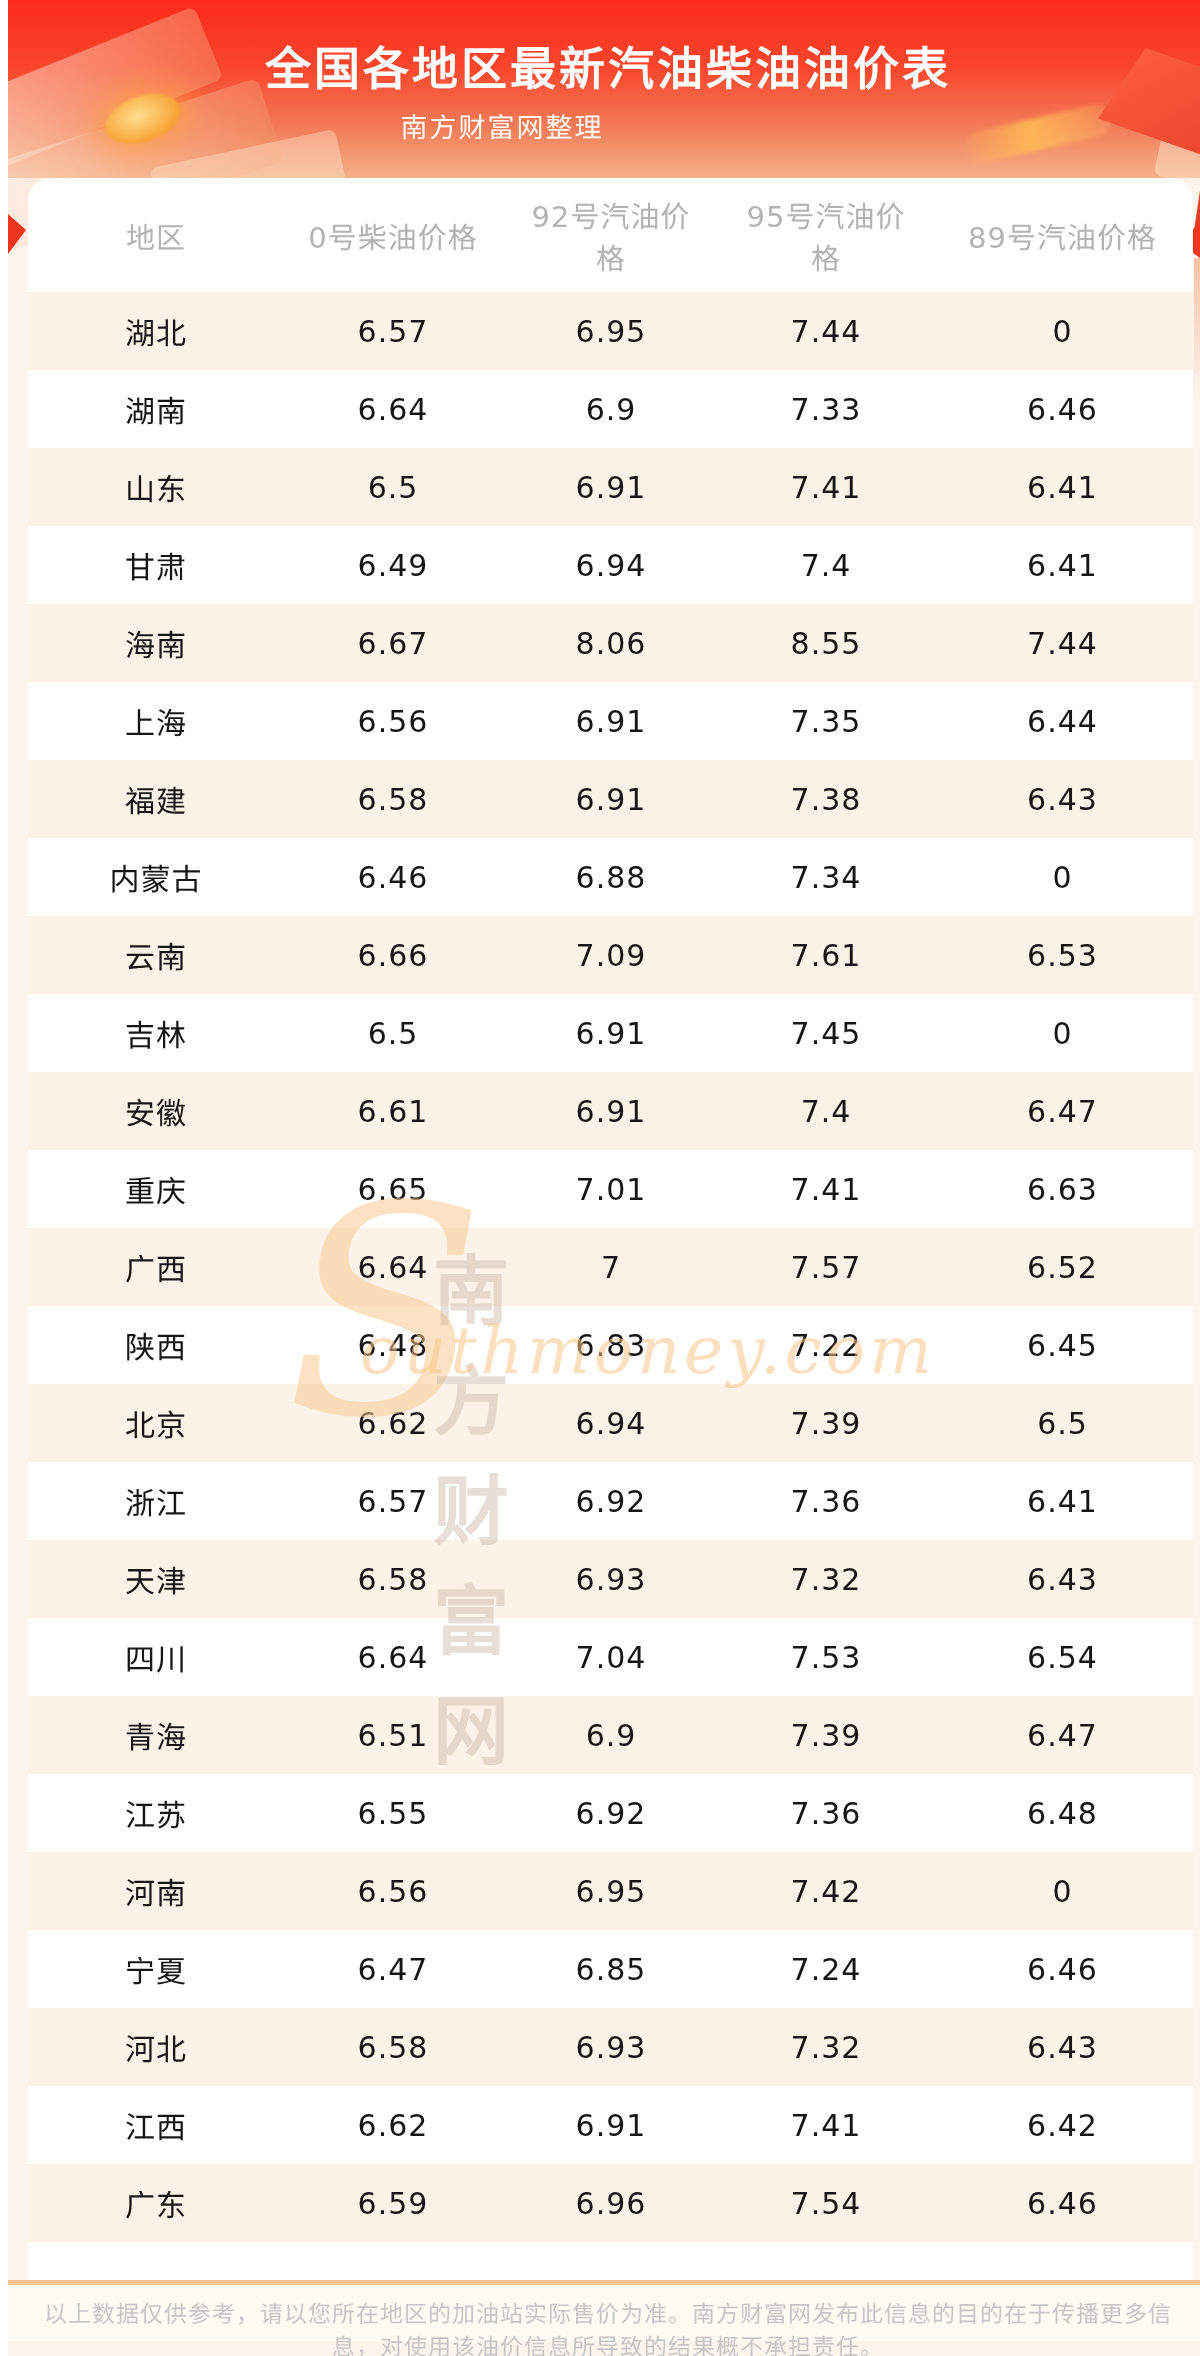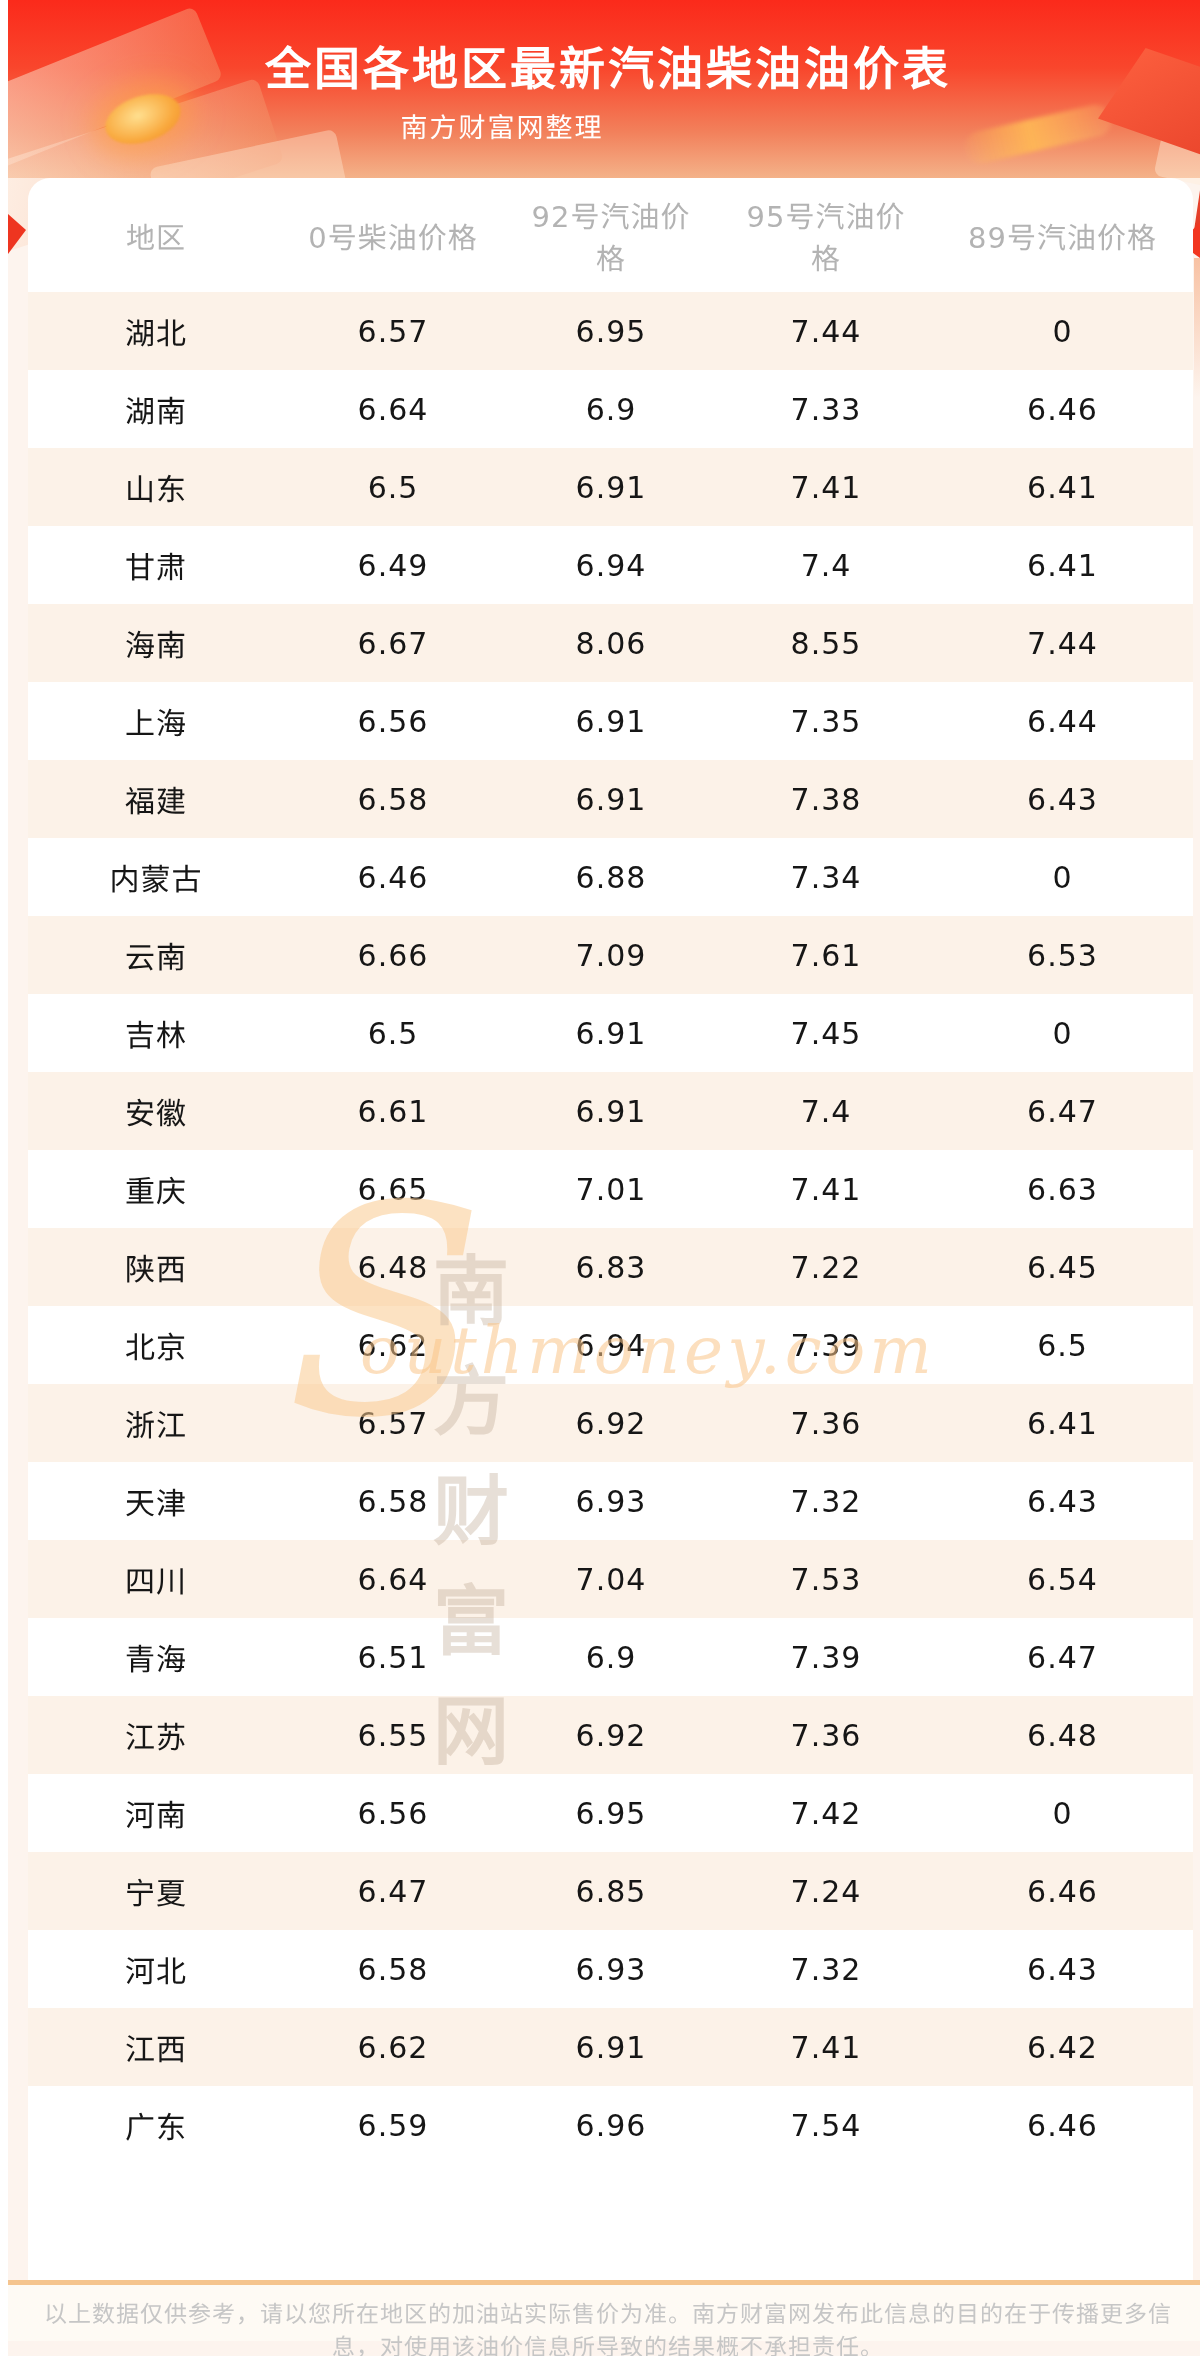--- a/index.html
+++ b/index.html
@@ -222,20 +222,27 @@
 
 
   <tr>
     <td>重庆</td>
     <td>6.65</td>
     <td>7.01</td>
     <td>7.41</td>
     <td>6.63</td>
   </tr>
 
+  <tr>
+    <td>广西</td>
+    <td>6.64</td>
+    <td>7</td>
+    <td>7.57</td>
+    <td>6.52</td>
+  </tr>
 
   <tr>
     <td>陕西</td>
     <td>6.48</td>
     <td>6.83</td>
     <td>7.22</td>
     <td>6.45</td>
   </tr>
 
   <tr>

